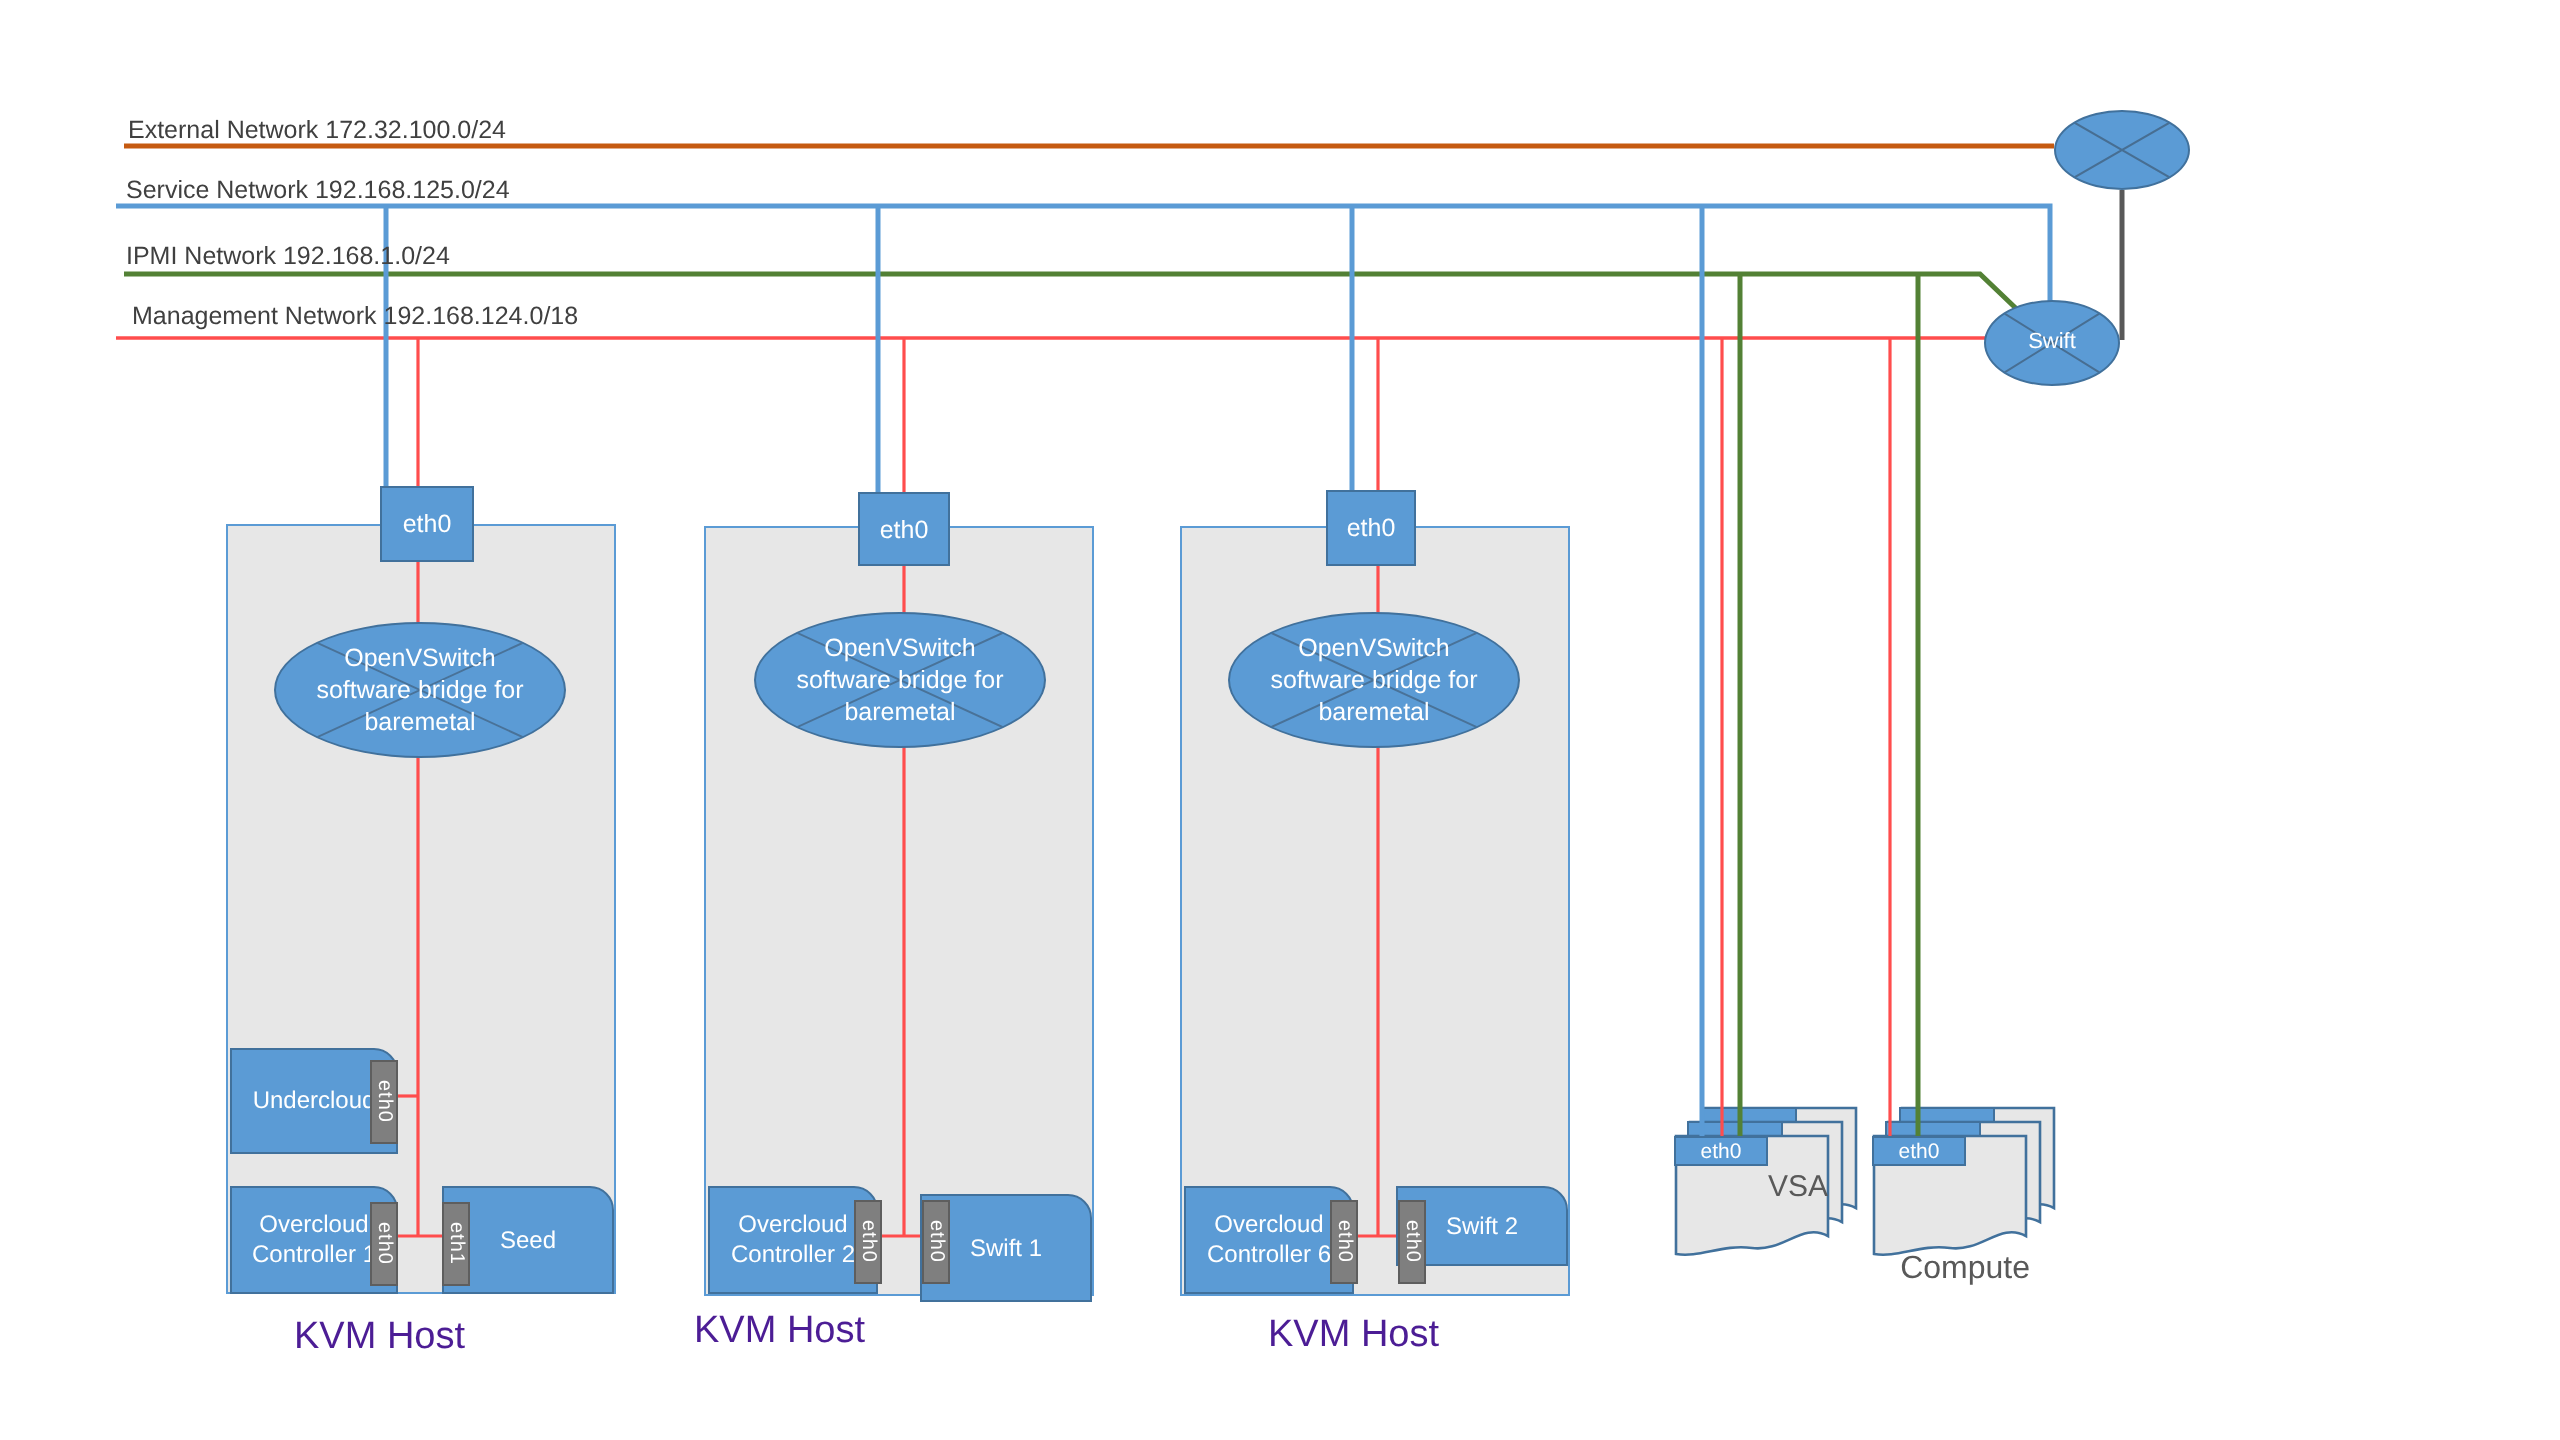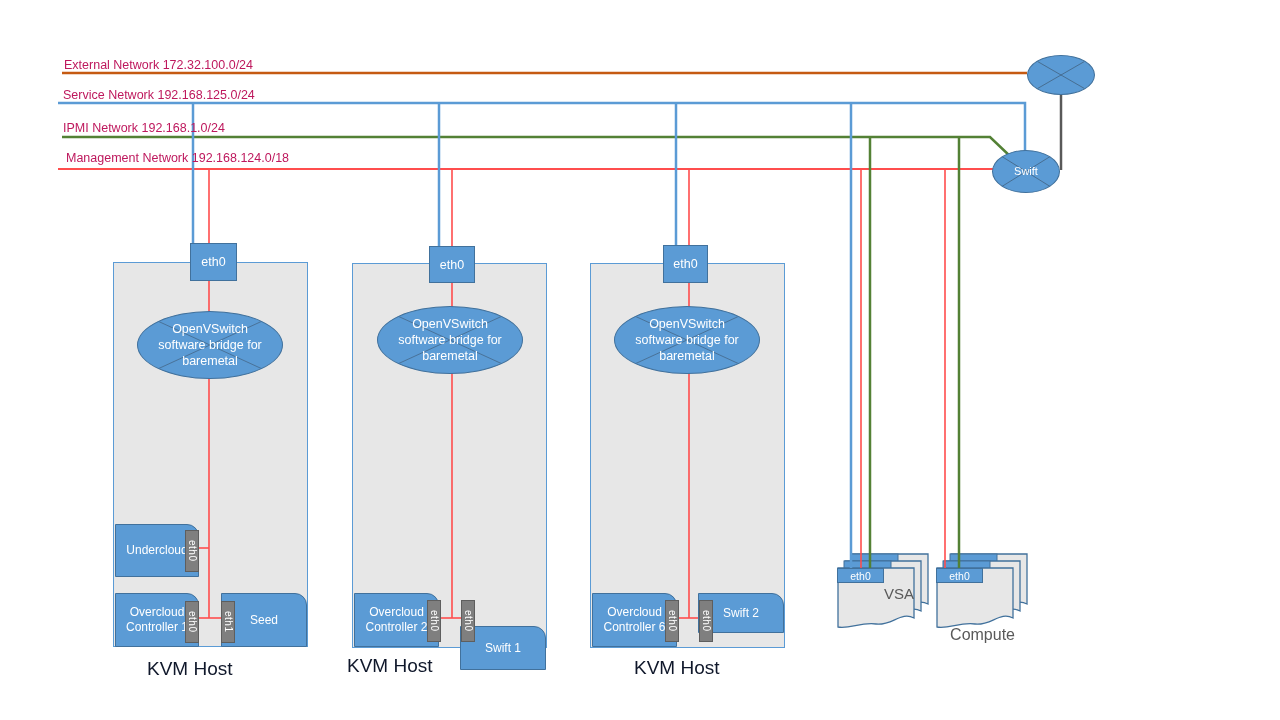--- a/index.html
+++ b/index.html
@@ -1,21 +1,21 @@
 <!DOCTYPE html>
 <html><head>
 <meta charset="utf-8">
 <style>
   html,body{margin:0;padding:0;background:#fff;}
   .canvas{position:relative;width:1280px;height:720px;background:#ffffff;overflow:hidden;
           font-family:"Liberation Sans",sans-serif;}
   .layer-svg{position:absolute;left:0;top:0;z-index:2;pointer-events:none;}
   .host{position:absolute;background:#E7E7E7;border:1.5px solid #5B9BD5;z-index:1;box-sizing:border-box;}
-  .netlabel{position:absolute;font-size:12.5px;color:#be185d;z-index:3;white-space:nowrap;}
-  .caption{position:absolute;font-size:19px;color:#0f172a;z-index:3;white-space:nowrap;}
+  .netlabel{position:absolute;font-size:12.5px;color:#404040;z-index:3;white-space:nowrap;}
+  .caption{position:absolute;font-size:19px;color:#4c1d95;z-index:3;white-space:nowrap;}
   .chip{position:absolute;background:#5B9BD5;border:1.5px solid #41719C;color:#fff;
         display:flex;align-items:center;justify-content:center;z-index:3;box-sizing:border-box;
         font-size:12.5px;}
   .nicchip{position:absolute;background:#5B9BD5;border:1px solid #41719C;color:#fff;
         display:flex;align-items:center;justify-content:center;z-index:3;box-sizing:border-box;
         font-size:10.5px;}
   .vm{position:absolute;background:#5B9BD5;border:1px solid #41719C;color:#fff;
       border-radius:0 12px 0 0;display:flex;align-items:center;justify-content:center;
       text-align:center;font-size:12px;line-height:1.25;z-index:3;box-sizing:border-box;}
   .tab{position:absolute;background:#7F7F7F;border:1px solid #5e5e5e;color:#fff;z-index:4;
@@ -150,21 +150,21 @@
       <span>eth1</span>
     </div>
 
   <div class="vm" style="left:354px;top:593px;width:85px;height:54px">
       <span>Overcloud Controller 2</span>
     </div>
   <div class="tab" style="left:427px;top:600px;width:14px;height:42px">
       <span>eth0</span>
     </div>
 
-  <div class="vm" style="left:460px;top:626px;width:86px;height:44px">
+  <div class="vm" style="left:460px;top:597px;width:86px;height:54px">
       <span>Swift 1</span>
     </div>
   <div class="tab" style="left:461px;top:600px;width:14px;height:42px">
       <span>eth0</span>
     </div>
 
   <div class="vm" style="left:592px;top:593px;width:85px;height:54px">
       <span>Overcloud Controller 6</span>
     </div>
   <div class="tab" style="left:665px;top:600px;width:14px;height:42px">

